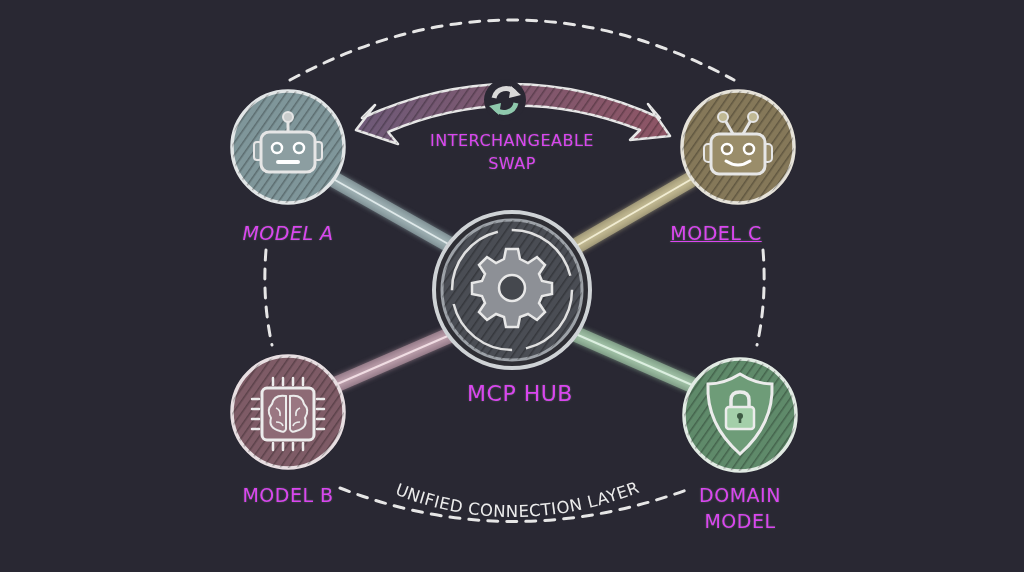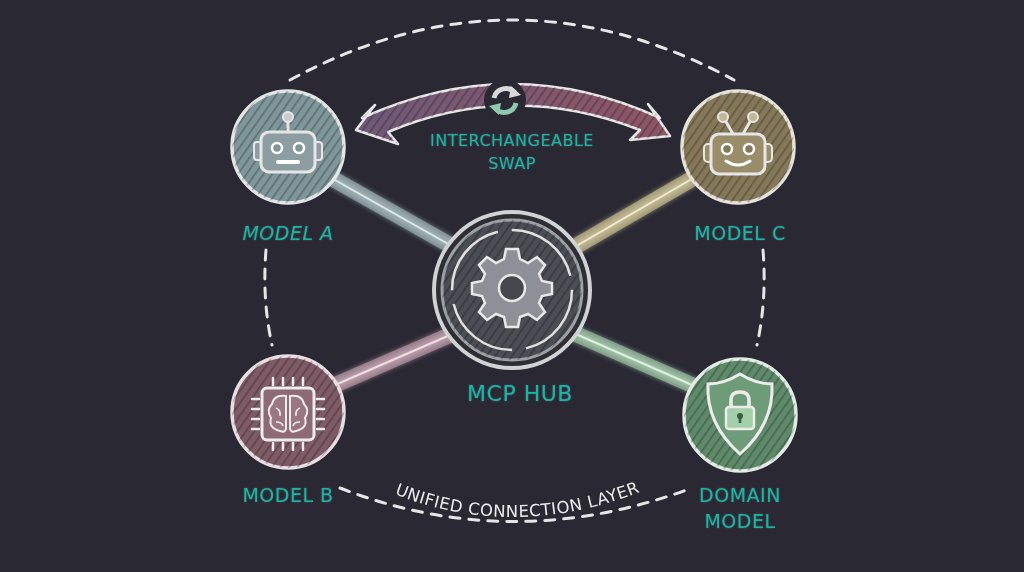--- a/index.html
+++ b/index.html
@@ -5,21 +5,21 @@
     html, body { margin: 0; padding: 0; }
     body {
       width: 1024px; height: 572px; overflow: hidden;
       background: #292833;
       font-family: "DejaVu Sans", "Liberation Sans", sans-serif;
       position: relative;
     }
     #stage { position: absolute; left: 0; top: 0; width: 1024px; height: 572px; }
     .label {
       position: absolute;
-      color: #14b8a6;
+      color: #d946ef;
       font-family: "DejaVu Sans", sans-serif;
       font-size: 19px;
       letter-spacing: 0.5px;
       text-align: center;
       line-height: 24px;
       text-shadow: 0 0 2px rgba(255,255,255,0.25);
       white-space: nowrap;
     }
     .label.small { font-size: 16px; line-height: 22px; }
     .label.hub { font-size: 22px; }
@@ -171,20 +171,20 @@
     </g>
 
     <path id="ringTextPath" d="M 385 490 Q 512 545 650 488" fill="none"></path>
     <text font-family="DejaVu Sans, sans-serif" font-size="16.5" fill="#ececec" letter-spacing="0.5">
       <textPath href="#ringTextPath" startOffset="50%" text-anchor="middle" id="ring-text">UNIFIED CONNECTION LAYER</textPath>
     </text>
   </svg>
 
   
   <div class="label" style="left:228px; top:221px; width:120px;font-style:italic;">MODEL A</div>
-  <div class="label" style="left:680px; top:221px; width:120px;">MODEL C</div>
+  <div class="label" style="left:656px; top:221px; width:120px;text-decoration:underline;">MODEL C</div>
   <div class="label" style="left:228px; top:483px; width:120px;text-align:center;">MODEL B</div>
   <div class="label" style="left:680px; top:483px; width:120px;">DOMAIN</div>
   <div class="label" style="left:680px; top:509px; width:120px;">MODEL</div>
   <div class="label hub" style="left:420px; top:382px; width:200px;">MCP HUB</div>
   <div class="label small" style="left:400px; top:130px; width:224px;">INTERCHANGEABLE</div>
   <div class="label small" style="left:400px; top:153px; width:224px;">SWAP</div>
 </div>
 
 </body></html>

